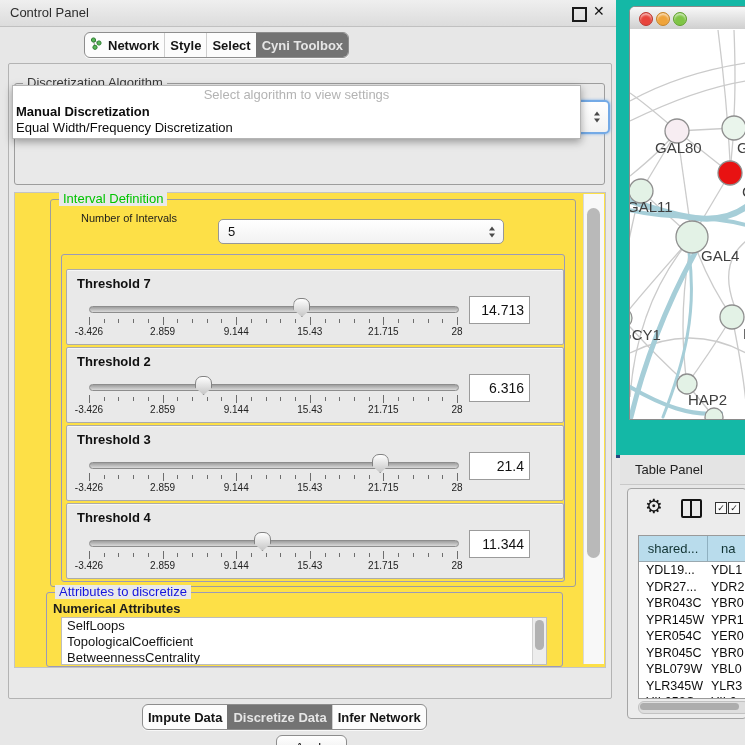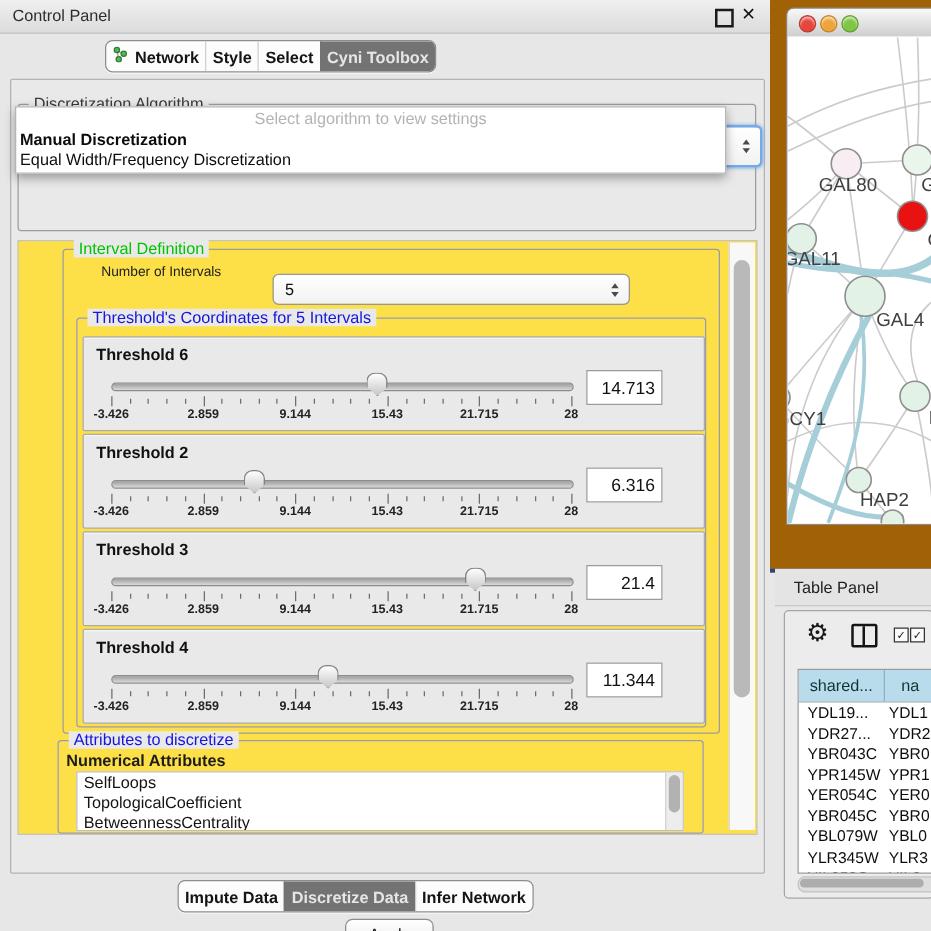--- a/index.html
+++ b/index.html
@@ -52,33 +52,33 @@
   
   .thr-panel{position:absolute;left:4px;width:496px;height:74px;background:#e9e9e9;border:1px solid #ababab;border-radius:2px;box-shadow:inset 0 1px 0 #f6f6f6}
   .thr-title{position:absolute;left:10px;top:6px;font-size:13px;font-weight:bold;color:#101010}
   .slider-unit{position:absolute;left:22px;top:0;width:368px;height:74px}
   .track{position:absolute;left:0;top:36px;width:100%;height:5px;background:linear-gradient(#9e9e9e,#d9d9d9);border:1px solid #8d8d8d;border-radius:4px}
   .thumb{position:absolute;top:28px;width:15px;height:17px;background:linear-gradient(#fefefe,#c7c7c7);border:1px solid #828282;border-radius:7px 7px 2px 2px;clip-path:polygon(0 0,100% 0,100% 60%,50% 100%,0 60%)}
   .ticks{position:absolute;left:0;top:47px;width:100%;height:9px}
   .tick{position:absolute;top:2px;width:1px;height:4px;background:#6d6d6d}
   .tick.major{top:0;height:8px}
   .scale-labels{position:absolute;left:0;top:56px;width:100%;height:12px}
-  .scale-label{position:absolute;transform:translateX(-50%);font-size:10px;font-weight:bold;color:#222;white-space:nowrap}
+  .scale-label{position:absolute;transform:translateX(-50%);font-size:10px;font-weight:normal;color:#222;white-space:nowrap}
   .value-box{position:absolute;left:402px;top:26px;width:52px;height:24px;border:1px solid #9b9b9b;background:#fff;font-size:14px;text-align:right;padding-right:5px;font-family:inherit;color:#111}
 
   
   #attr-list{position:absolute;left:14px;top:24px;width:484px;height:46px;background:#fff;border:1px solid #bdbdbd;overflow:hidden}
   .list-item{font-size:13px;line-height:16px;padding-left:5px;color:#141414;white-space:nowrap}
   #list-scrollbar{position:absolute;right:0;top:0;width:13px;height:100%;background:#ededed;border-left:1px solid #d2d2d2}
   #list-thumb{position:absolute;left:2px;top:2px;width:9px;height:30px;background:#b2b2b2;border-radius:5px}
 
   #apply-btn{left:267px;top:671px;width:69px;height:22px;background:linear-gradient(#ffffff,#e9e9e9);border:1px solid #8d8d8d;border-radius:6px;font-size:13px;display:flex;align-items:center;justify-content:center;color:#111}
 
   
-  #net-frame{left:616px;top:0;width:129px;height:455px;background:#a16207;border-bottom:3px solid #27457e}
+  #net-frame{left:616px;top:0;width:129px;height:455px;background:#14b8a6;border-bottom:3px solid #27457e}
   #mac-window{position:absolute;left:13px;top:6px;width:116px;height:412px;background:#fff;border:1px solid #8a8a8a;border-radius:6px 0 0 0;overflow:hidden}
   #mac-titlebar{position:absolute;left:0;top:0;width:100%;height:22px;background:linear-gradient(#f8f8f8,#cfcfcf);border-bottom:1px solid #9b9b9b}
   .light{position:absolute;top:5px;width:12px;height:12px;border-radius:50%;box-shadow:inset 0 2px 2px rgba(255,255,255,.6)}
   #light-red{left:9px;background:#e8453c;border:1px solid #b93a31}
   #light-yellow{left:26px;background:#efa43b;border:1px solid #c4842a}
   #light-green{left:43px;background:#7fc546;border:1px solid #61a02f}
   #net-canvas{position:absolute;left:0;top:22px;width:116px;height:390px;background:#fff;overflow:hidden}
 
   
   #tp-titlebar{left:620px;top:455px;width:125px;height:29px;background:#e4e4e4;border-bottom:1px solid #c9c9c9}
@@ -154,24 +154,23 @@
         <span class="abs" style="left:30px;top:12px;font-size:11px;font-weight:normal">Number of Intervals</span>
         <div class="combo" style="left:167px;top:19px;width:275px;height:23px">
           <span>5</span>
           <span class="stepper">
               <span class="tri-up"></span>
               <span class="tri-down"></span>
             </span>
         </div>
 
         <div class="group" style="left:10px;top:54px;width:502px;height:326px;border-color:#9a9ab8">
-          <span class="group-label lbl-blue">Threshold's Coordinates for 5 Intervals</span>
 
           <div class="thr-panel" style="top:14px">
-            <span class="thr-title">Threshold 6</span>
+            <span class="thr-title">Threshold 7</span>
             <div class="slider-unit">
               <div class="track"></div>
               <div class="thumb" style="left: calc(57.72% - 8px);"></div>
               <div class="ticks">
                   <div class="tick major" style="left: 0%;"></div>
                   <div class="tick" style="left: 4%;"></div>
                   <div class="tick" style="left: 8%;"></div>
                   <div class="tick" style="left: 12%;"></div>
                   <div class="tick" style="left: 16%;"></div>
                   <div class="tick major" style="left: 20%;"></div>

